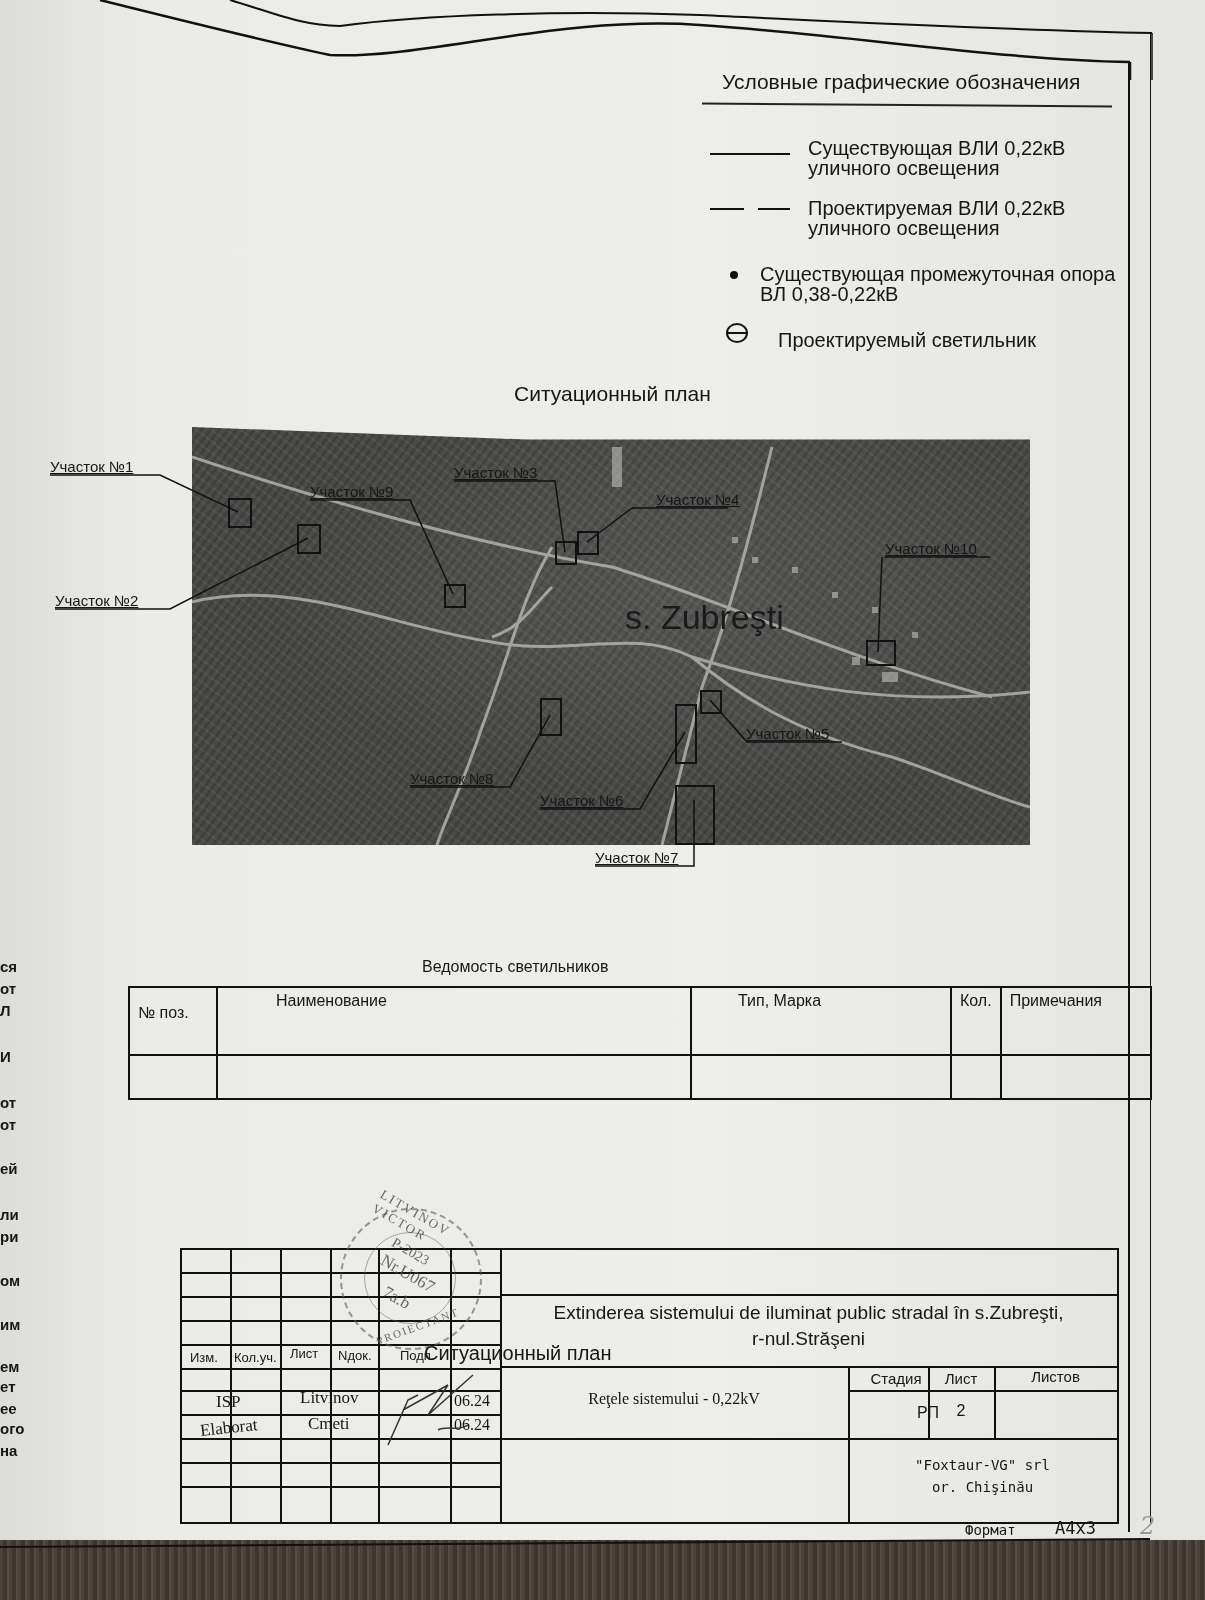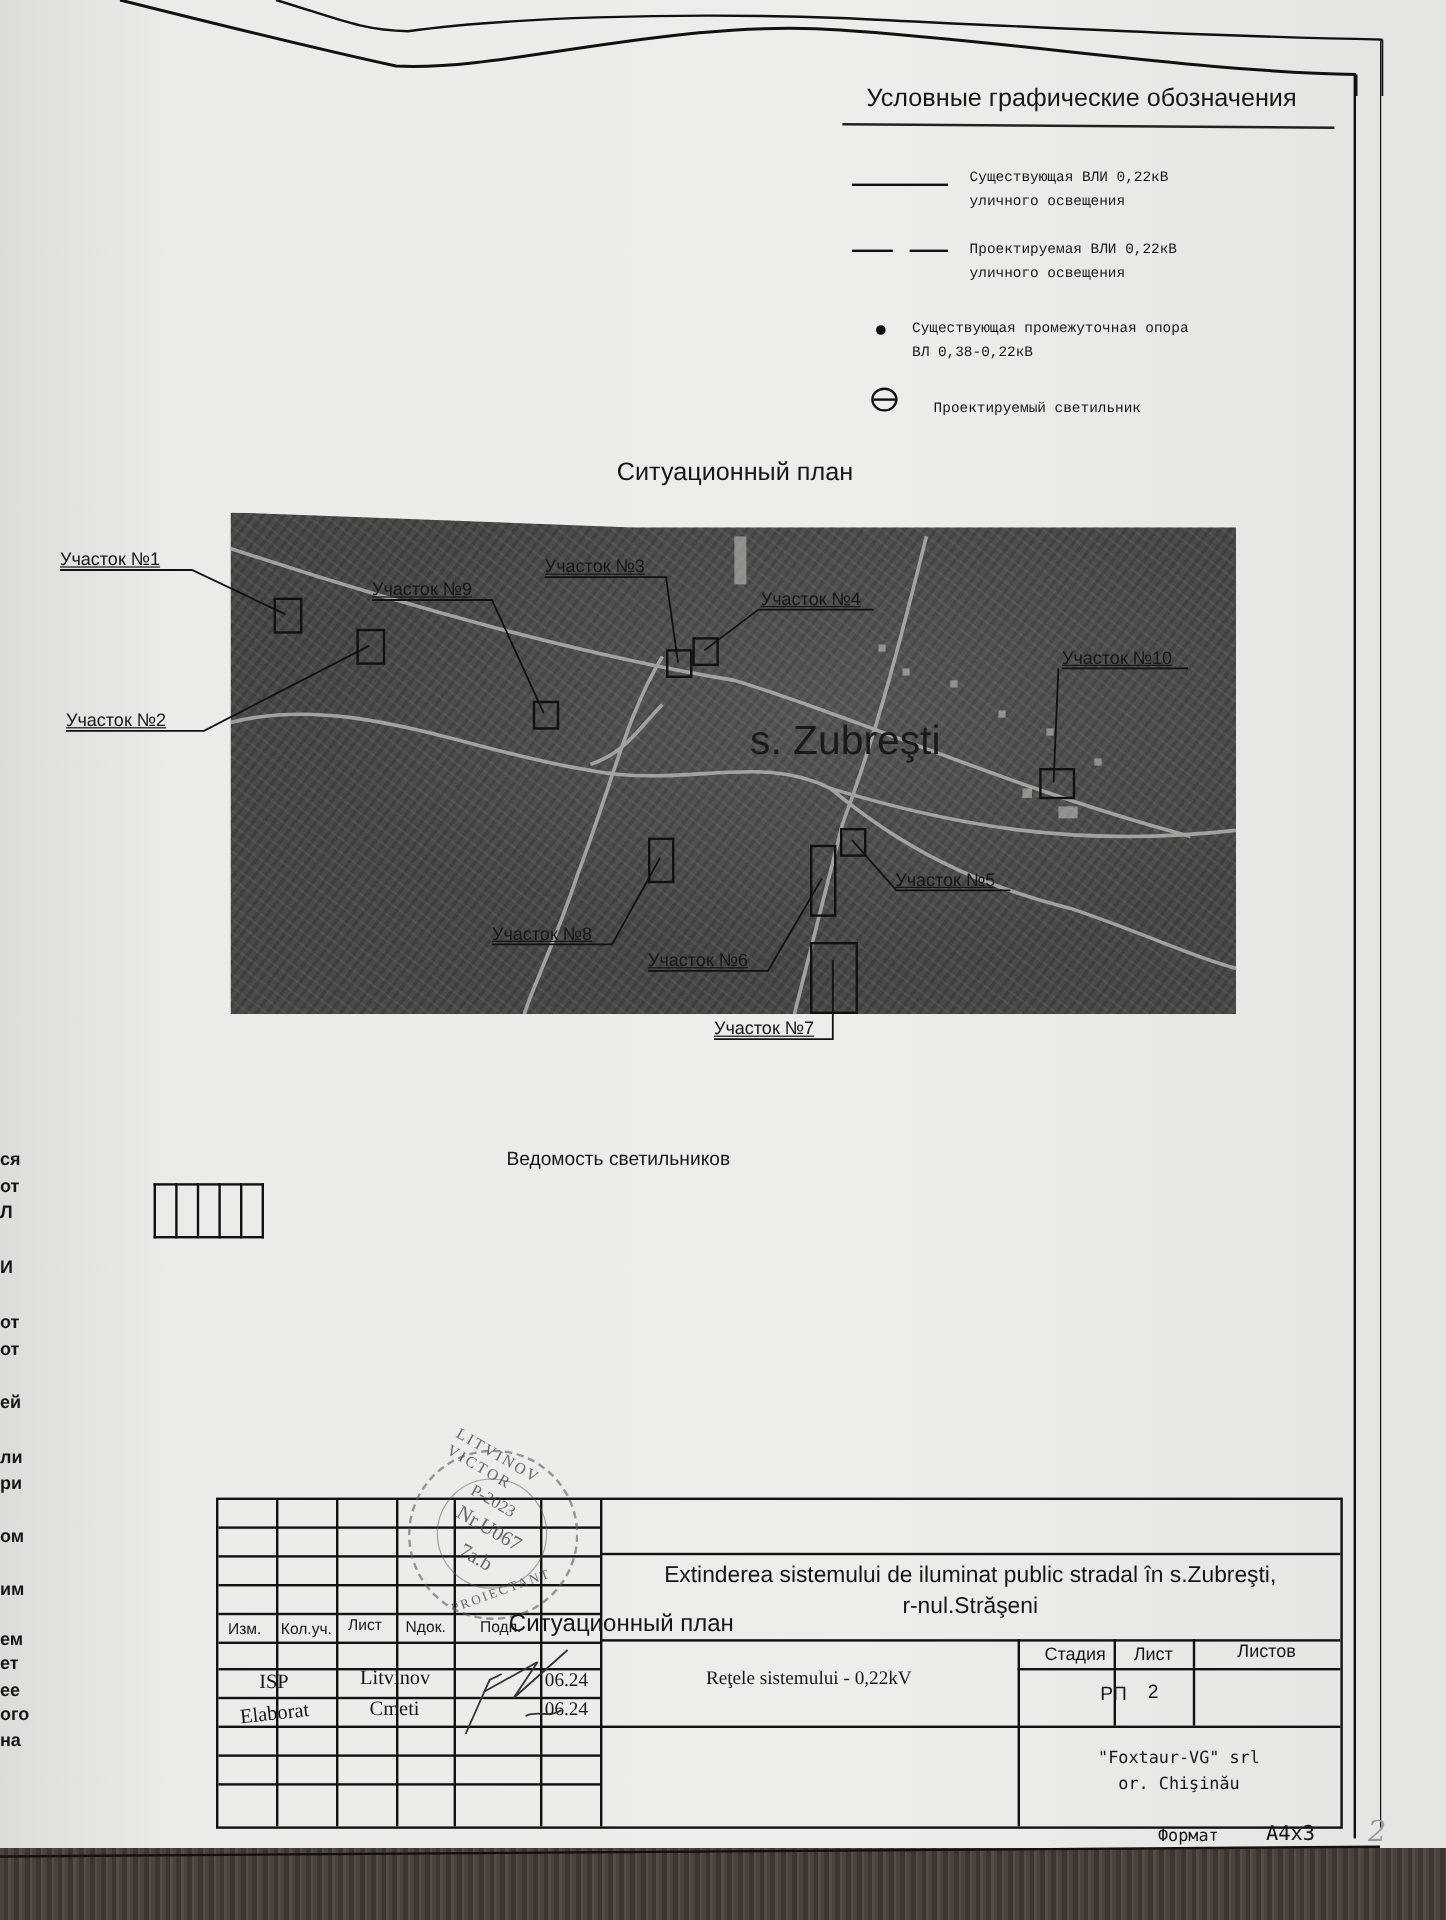--- a/index.html
+++ b/index.html
@@ -3,21 +3,21 @@
 <meta charset="utf-8">
 <style>
   html,body{margin:0;padding:0;}
   body{width:1205px;height:1600px;position:relative;overflow:hidden;background:#e9e9e6;font-family:"Liberation Sans",sans-serif;color:#161616;}
   .sheet{position:absolute;left:0;top:0;width:1205px;height:1560px;background:linear-gradient(90deg,#dcdcd8 0%,#ebebe8 12%,#ededea 60%,#e4e4e0 100%);}
   .floor{position:absolute;left:0;top:1540px;width:1205px;height:60px;background:repeating-linear-gradient(90deg,#4a423d 0 3px,#3c3530 3px 7px,#554c46 7px 9px);}
   .abs{position:absolute;}
   .legend-title{left:722px;top:70px;font-size:21px;}
   .legend-rule{left:702px;top:104px;width:410px;height:0;border-top:2px solid #222;transform:rotate(0.4deg);}
   .leg-line{height:0;border-top:2px solid #111;}
-  .leg-text{font-size:12px;line-height:20px;font-family:Liberation Mono, monospace;}
+  .leg-text{font-size:20px;line-height:20px;}
   .plan-title{left:514px;top:382px;font-size:21px;}
   .photo{position:absolute;left:192px;top:427px;width:838px;height:418px;overflow:hidden;
     background:
       radial-gradient(ellipse at 60% 40%,rgba(255,255,255,.08),transparent 60%),
       repeating-linear-gradient(37deg,rgba(255,255,255,.05) 0 2px,transparent 2px 9px),
       repeating-linear-gradient(-53deg,rgba(0,0,0,.15) 0 3px,transparent 3px 7px),
       #4a4a48;
     clip-path:polygon(0 0,40% 3%,100% 3%,100% 100%,0 100%);}
   .town-label{left:625px;top:598px;font-size:34px;color:#1a1a1a;z-index:3;}
   .marker{position:absolute;border:2px solid #111;z-index:3;}
@@ -135,31 +135,38 @@
     <path d="M595 866 L694 866 L694 800"></path>
     <path d="M410 787 L510 787 L550 715"></path>
     <path d="M310 500 L410 500 L453 594"></path>
     <path d="M885 557 L990 557 M882 557 L878 652"></path>
   </g>
 </svg>
 
 <div class="callout" style="left:50px;top:458px;">Участок №1</div>
 <div class="callout" style="left:55px;top:592px;">Участок №2</div>
 <div class="callout" style="left:454px;top:464px;">Участок №3</div>
-<div class="callout" style="left:634px;top:491px;text-align:right;">Участок №4</div>
+<div class="callout" style="left:656px;top:491px;text-align:right;">Участок №4</div>
 <div class="callout" style="left:746px;top:725px;">Участок №5</div>
 <div class="callout" style="left:540px;top:792px;">Участок №6</div>
 <div class="callout" style="left:595px;top:849px;">Участок №7</div>
 <div class="callout" style="left:410px;top:770px;">Участок №8</div>
 <div class="callout" style="left:310px;top:483px;">Участок №9</div>
 <div class="callout" style="left:885px;top:540px;">Участок №10</div>
 
 <div class="abs table-title">Ведомость  светильников</div>
 <table class="spec">
   <tbody>
+      <tr>
+    <td style="width:70px;height:46px;padding-top:16px;">№ поз.</td>
+    <td style="width:406px;padding-left:58px;">Наименование</td>
+    <td style="width:204px;padding-left:46px;">Тип, Марка</td>
+    <td style="width:28px;">Кол.</td>
+    <td style="width:132px;">Примечания</td>
+  </tr>
   <tr style="height:44px;">
     <td></td>
     <td></td>
     <td></td>
     <td></td>
     <td></td>
   </tr>
 </tbody>
   </table>
 

